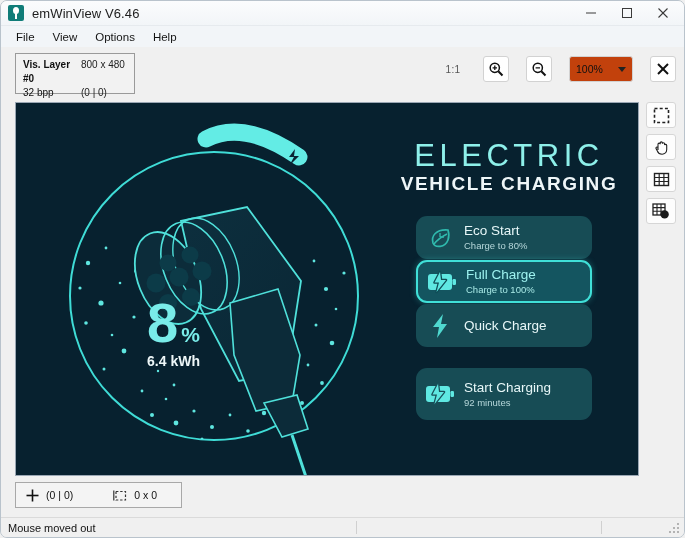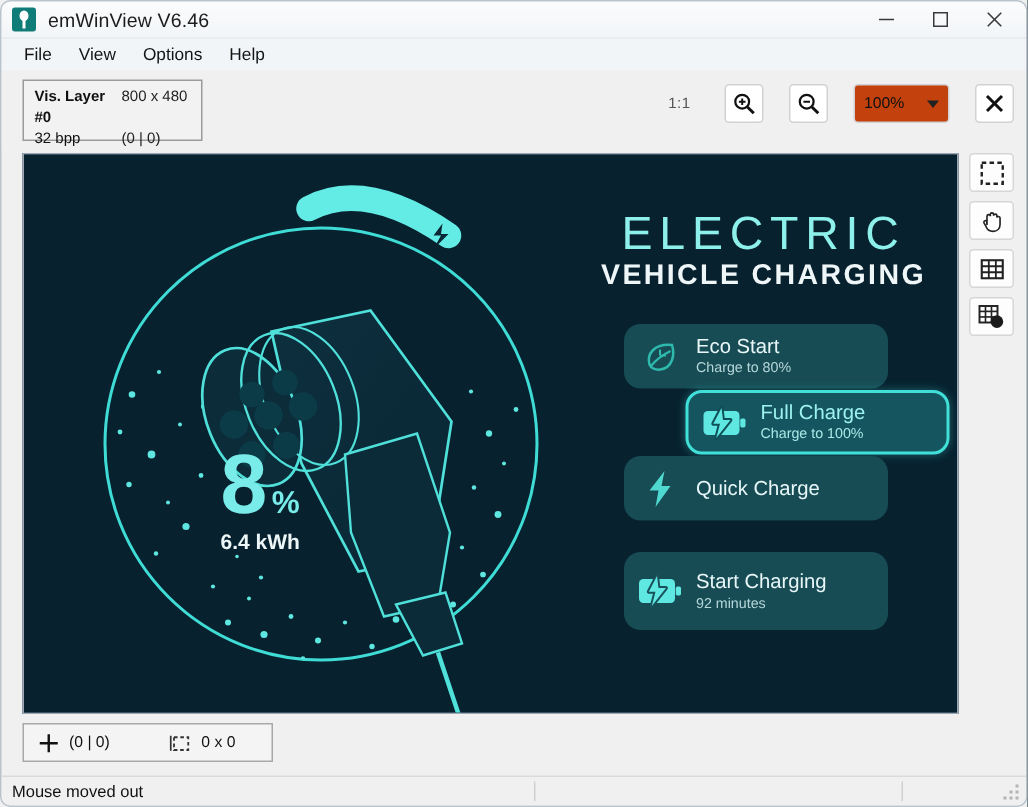--- a/index.html
+++ b/index.html
@@ -178,21 +178,20 @@
   .opt {
     position: absolute; left: 400px; width: 176px; height: 43px;
     border-radius: 11px;
     background: #174c55;
     display: flex; align-items: center;
   }
   .opt.sel {
     background: #145560;
     border: 2px solid #40e0d8;
     box-shadow: 0 0 6px rgba(64,224,216,.35);
-    margin-left: 41px;
   }
   .opt .ic {
     width: 48px; display: flex; align-items: center; justify-content: center;
     flex: 0 0 48px;
   }
   .opt .tx .t1 {
     font-size: 13.5px; color: #e7f7f8; line-height: 16px;
   }
   .opt.sel .tx .t1 { color: #9df2ef; }
   .opt .tx .t2 {

